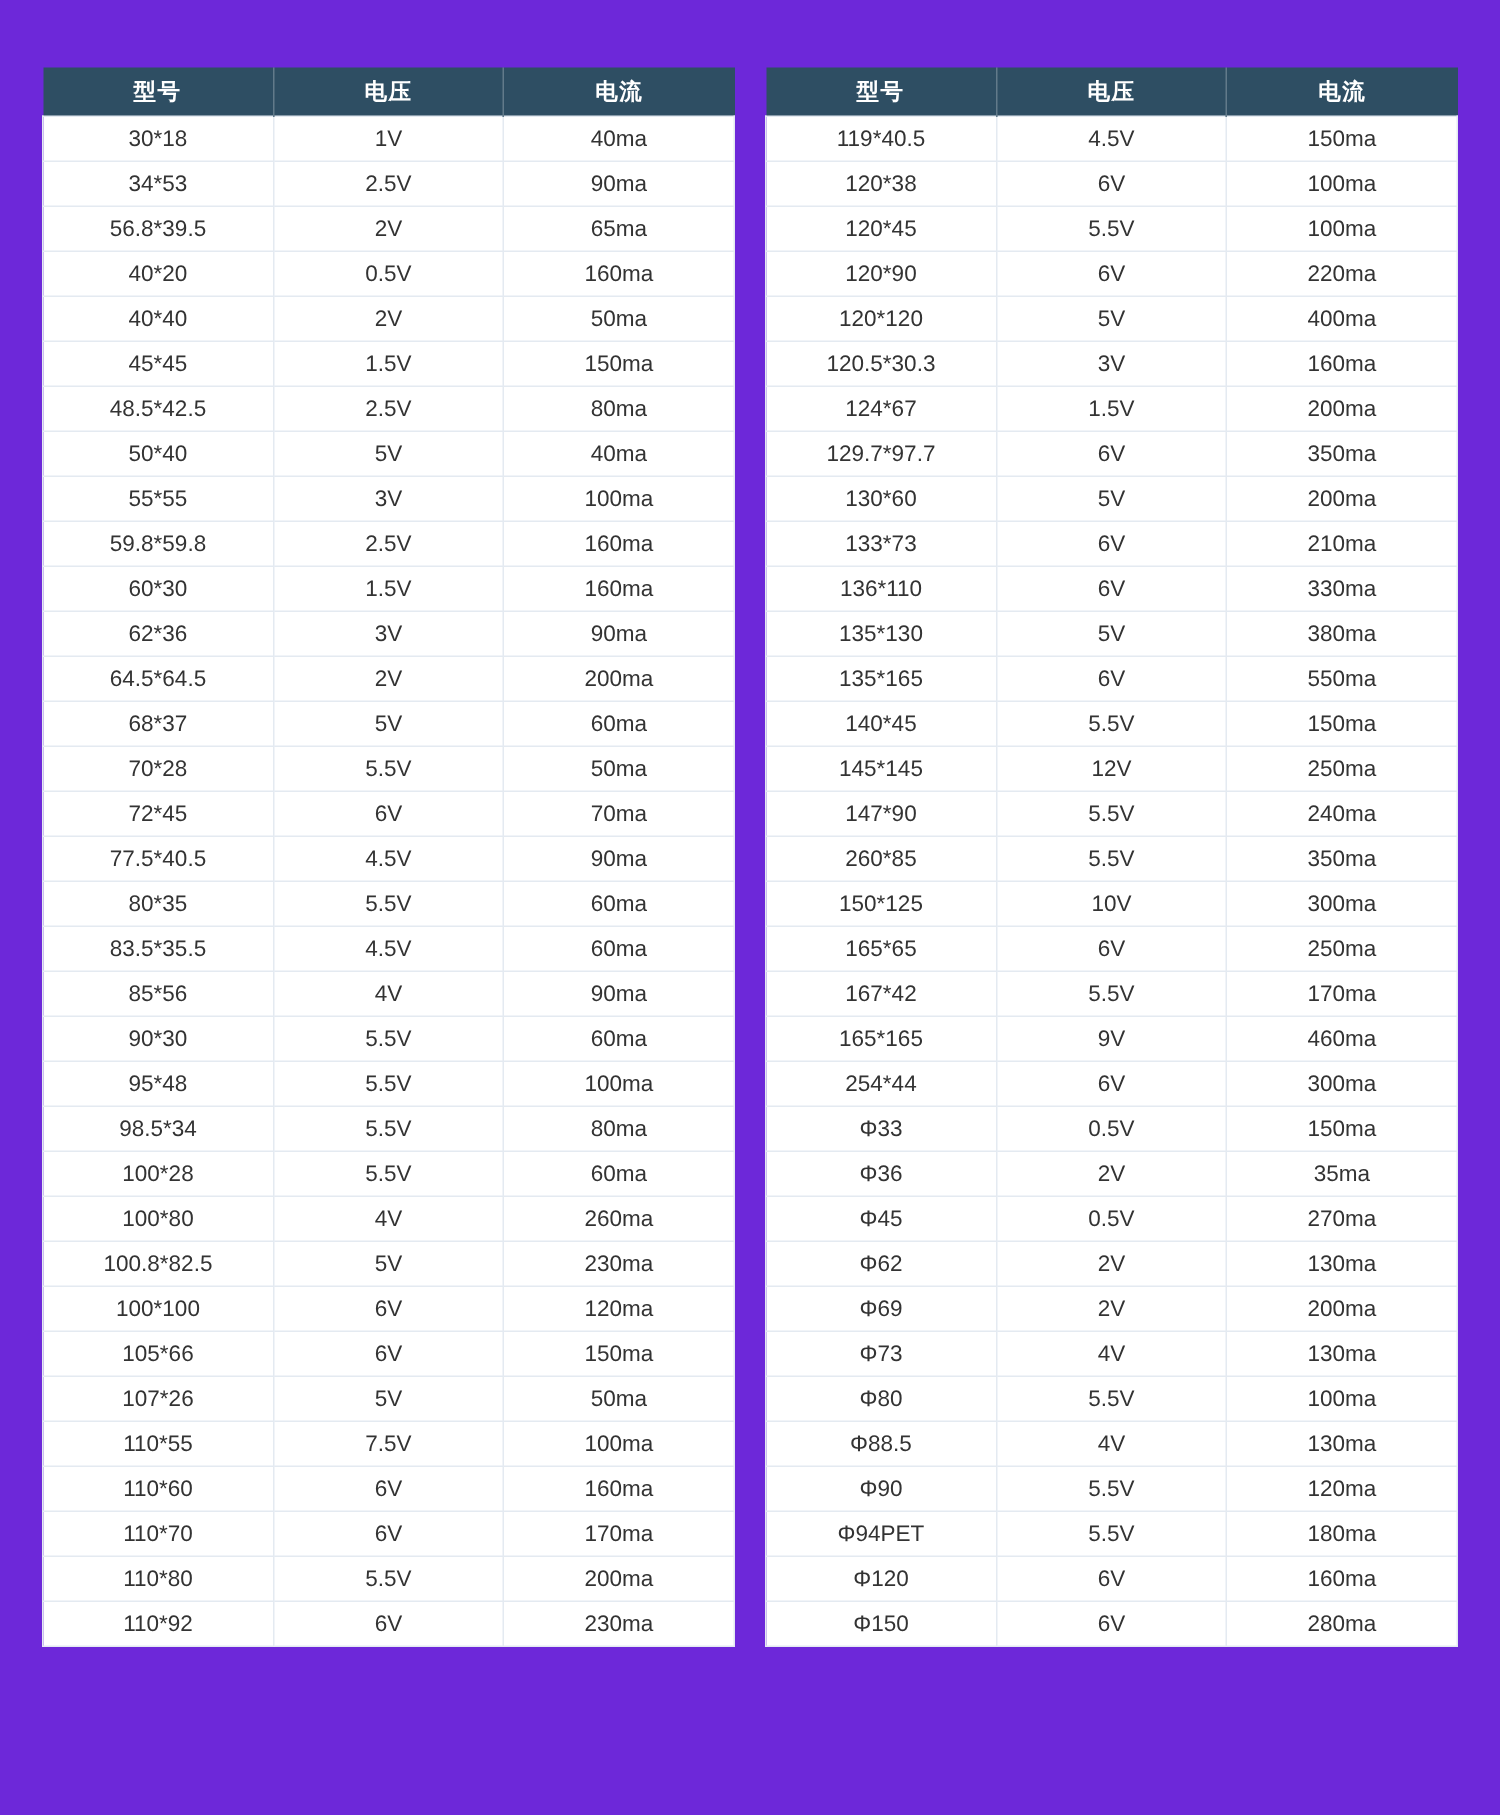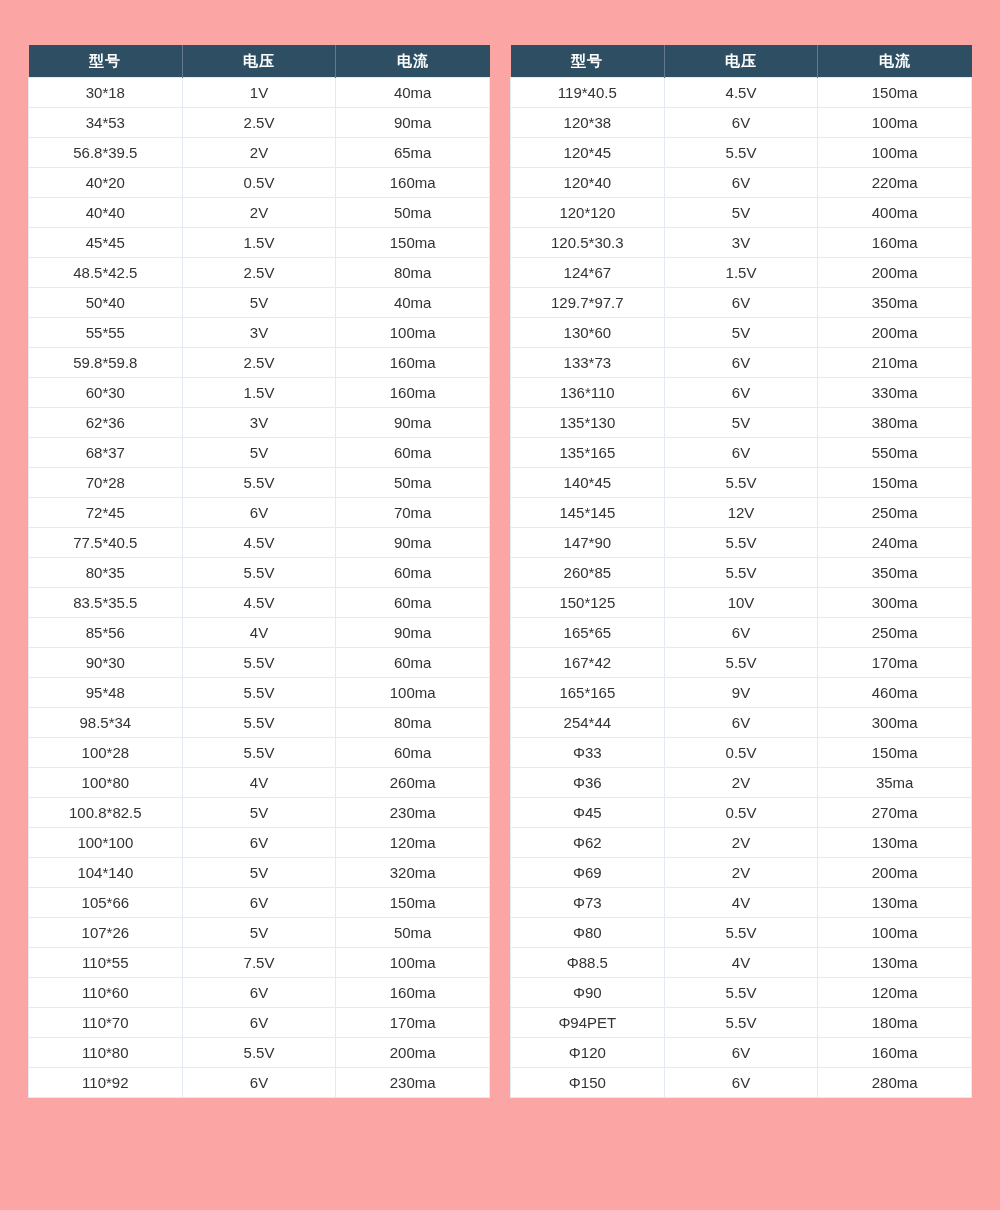--- a/index.html
+++ b/index.html
@@ -8,21 +8,21 @@
     background: #d9e8f5;
     font-family: "Liberation Sans", "DejaVu Sans", sans-serif;
   }
   .page {
     width: 1000px;
     height: 1210px;
     box-sizing: border-box;
     padding: 45px 28px 0 28px;
     display: flex;
     gap: 20px;
-    background: #fca5a5;
+    background: #6d28d9;
     align-items: flex-end;
   }
   table.spec-table {
     border-collapse: collapse;
     table-layout: fixed;
     width: 462px;
     align-self: flex-start;
   }
   table.spec-table th {
     background: #2e4e63;
@@ -115,20 +115,25 @@
           <td>60*30</td>
           <td>1.5V</td>
           <td>160ma</td>
         </tr>
         <tr>
           <td>62*36</td>
           <td>3V</td>
           <td>90ma</td>
         </tr>
         <tr>
+          <td>64.5*64.5</td>
+          <td>2V</td>
+          <td>200ma</td>
+        </tr>
+        <tr>
           <td>68*37</td>
           <td>5V</td>
           <td>60ma</td>
         </tr>
         <tr>
           <td>70*28</td>
           <td>5.5V</td>
           <td>50ma</td>
         </tr>
         <tr>
@@ -183,25 +188,20 @@
         </tr>
         <tr>
           <td>100.8*82.5</td>
           <td>5V</td>
           <td>230ma</td>
         </tr>
         <tr>
           <td>100*100</td>
           <td>6V</td>
           <td>120ma</td>
-        </tr>
-        <tr>
-          <td>104*140</td>
-          <td>5V</td>
-          <td>320ma</td>
         </tr>
         <tr>
           <td>105*66</td>
           <td>6V</td>
           <td>150ma</td>
         </tr>
         <tr>
           <td>107*26</td>
           <td>5V</td>
           <td>50ma</td>
@@ -251,21 +251,21 @@
           <td>120*38</td>
           <td>6V</td>
           <td>100ma</td>
         </tr>
         <tr>
           <td>120*45</td>
           <td>5.5V</td>
           <td>100ma</td>
         </tr>
         <tr>
-          <td>120*40</td>
+          <td>120*90</td>
           <td>6V</td>
           <td>220ma</td>
         </tr>
         <tr>
           <td>120*120</td>
           <td>5V</td>
           <td>400ma</td>
         </tr>
         <tr>
           <td>120.5*30.3</td>

